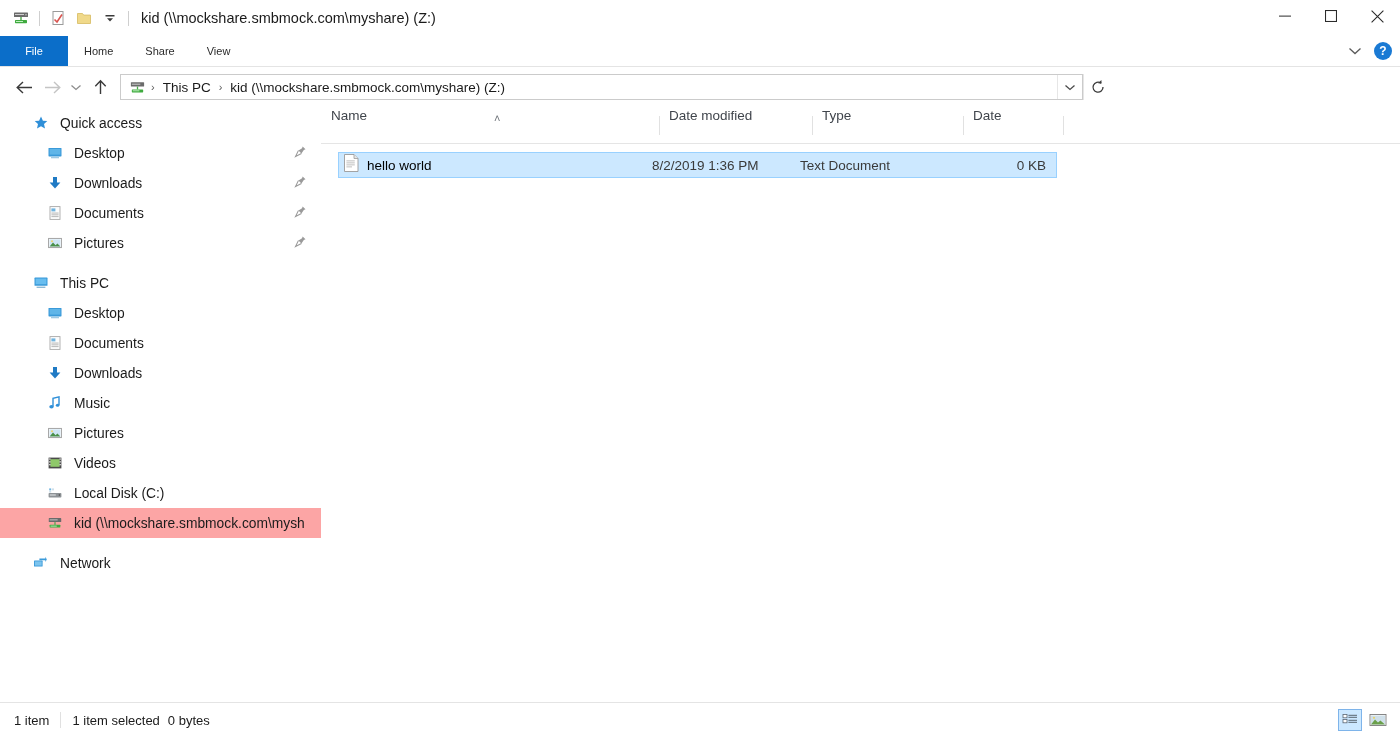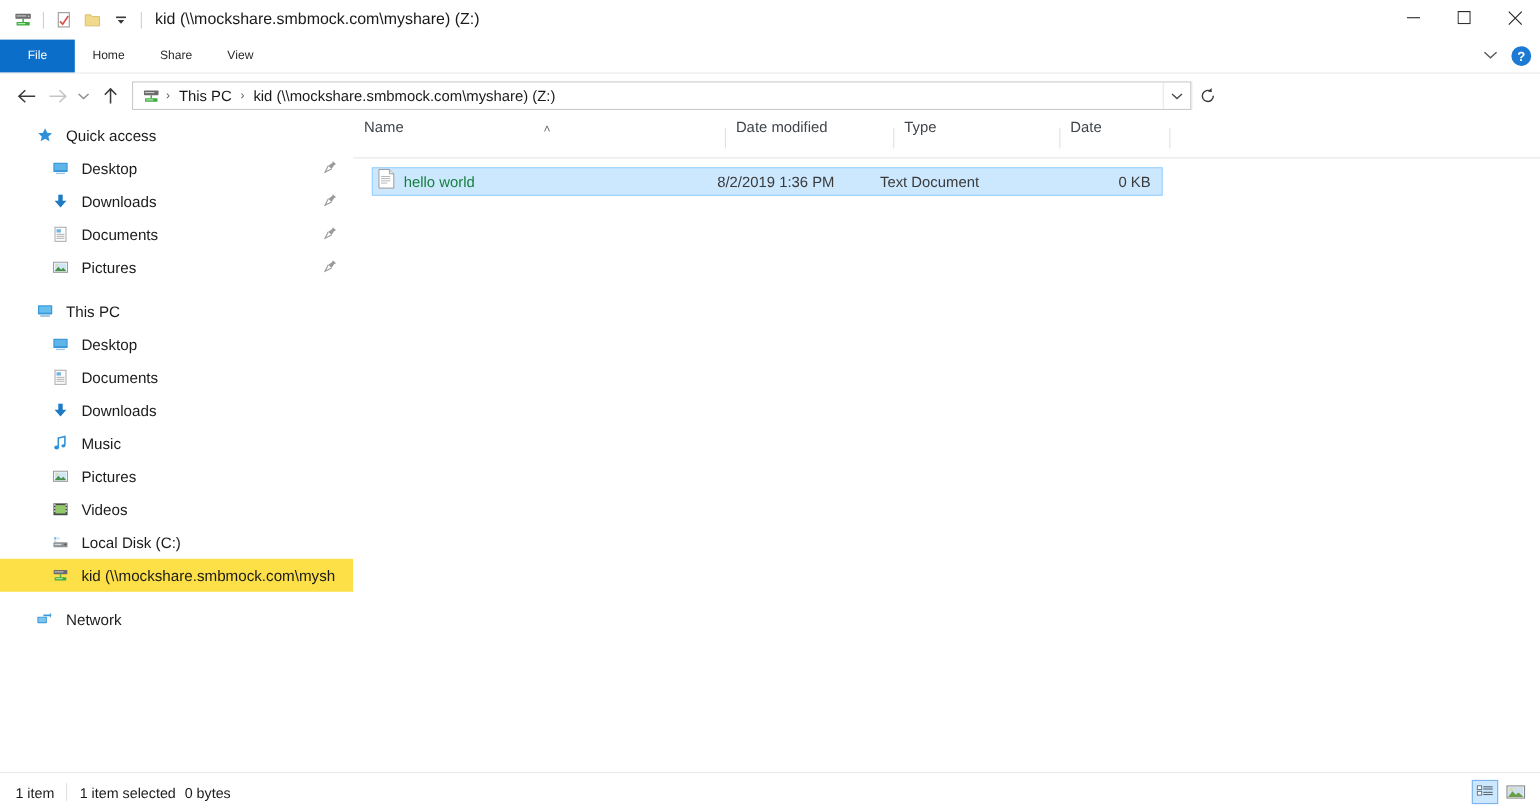--- a/index.html
+++ b/index.html
@@ -69,21 +69,21 @@
 
   
   .sidebar {
     position:absolute; left:0; top:108px; width:321px; height:594px;
     background:#ffffff; overflow:hidden;
   }
   .nav-item {
     height:30px; display:flex; align-items:center; position:relative;
     font-size:13.8px; color:#1b1b1b; white-space:nowrap;
   }
-  .nav-item.selected { background:#fde047; }
+  .nav-item.selected { background:#fca5a5; }
   .nav-ico { width:20px; height:20px; display:flex; align-items:center; justify-content:center; flex:0 0 20px; }
   .nav-label { margin-left:9px; }
   .pin { position:absolute; right:14px; top:50%; transform:translateY(-50%); }
   .lvl0 { padding-left:31px; }
   .lvl1 { padding-left:45px;text-align:right; }
   .grp-gap { height:10px; }
 
   
   .filepane { position:absolute; left:321px; top:108px; width:1079px; height:594px; background:#fff; }
   .colheader { position:relative; height:35px; width:1079px; border-bottom:1px solid #e5e5e5; }
@@ -93,21 +93,21 @@
   }
   .colh .lbl { padding-left:10px; }
   .colsep { position:absolute; top:8px; width:1px; height:19px; background:#e1e1e1; }
   .sortmark { position:absolute; top:5px; left:173px; font-size:11px; color:#6d7278; line-height:1;}
 
   .row {
     position:absolute; left:17px; top:44px; width:719px; height:26px;
     background:#cce8ff; border:1px solid #99d1ff; box-sizing:border-box;
     display:flex; align-items:center;
   }
-  .cell { position:absolute; font-size:13.5px; color:#15803d; white-space:nowrap; }
+  .cell { position:absolute; font-size:13.5px; color:#000000; white-space:nowrap; }
   .cell.name { left:28px; }
   .cell.date { left:313px; color:#3a3a3a; }
   .cell.type { left:461px; color:#3a3a3a; }
   .cell.size { right:10px; color:#3a3a3a; }
   .file-ico { position:absolute; left:4px; top:50%; transform:translateY(-50%); }
 
   
   .statusdiv { position:absolute; left:0; top:702px; width:1400px; height:1px; background:#e4e4e4; }
   .statusbar {
     position:absolute; left:0; top:703px; width:1400px; height:34px;

